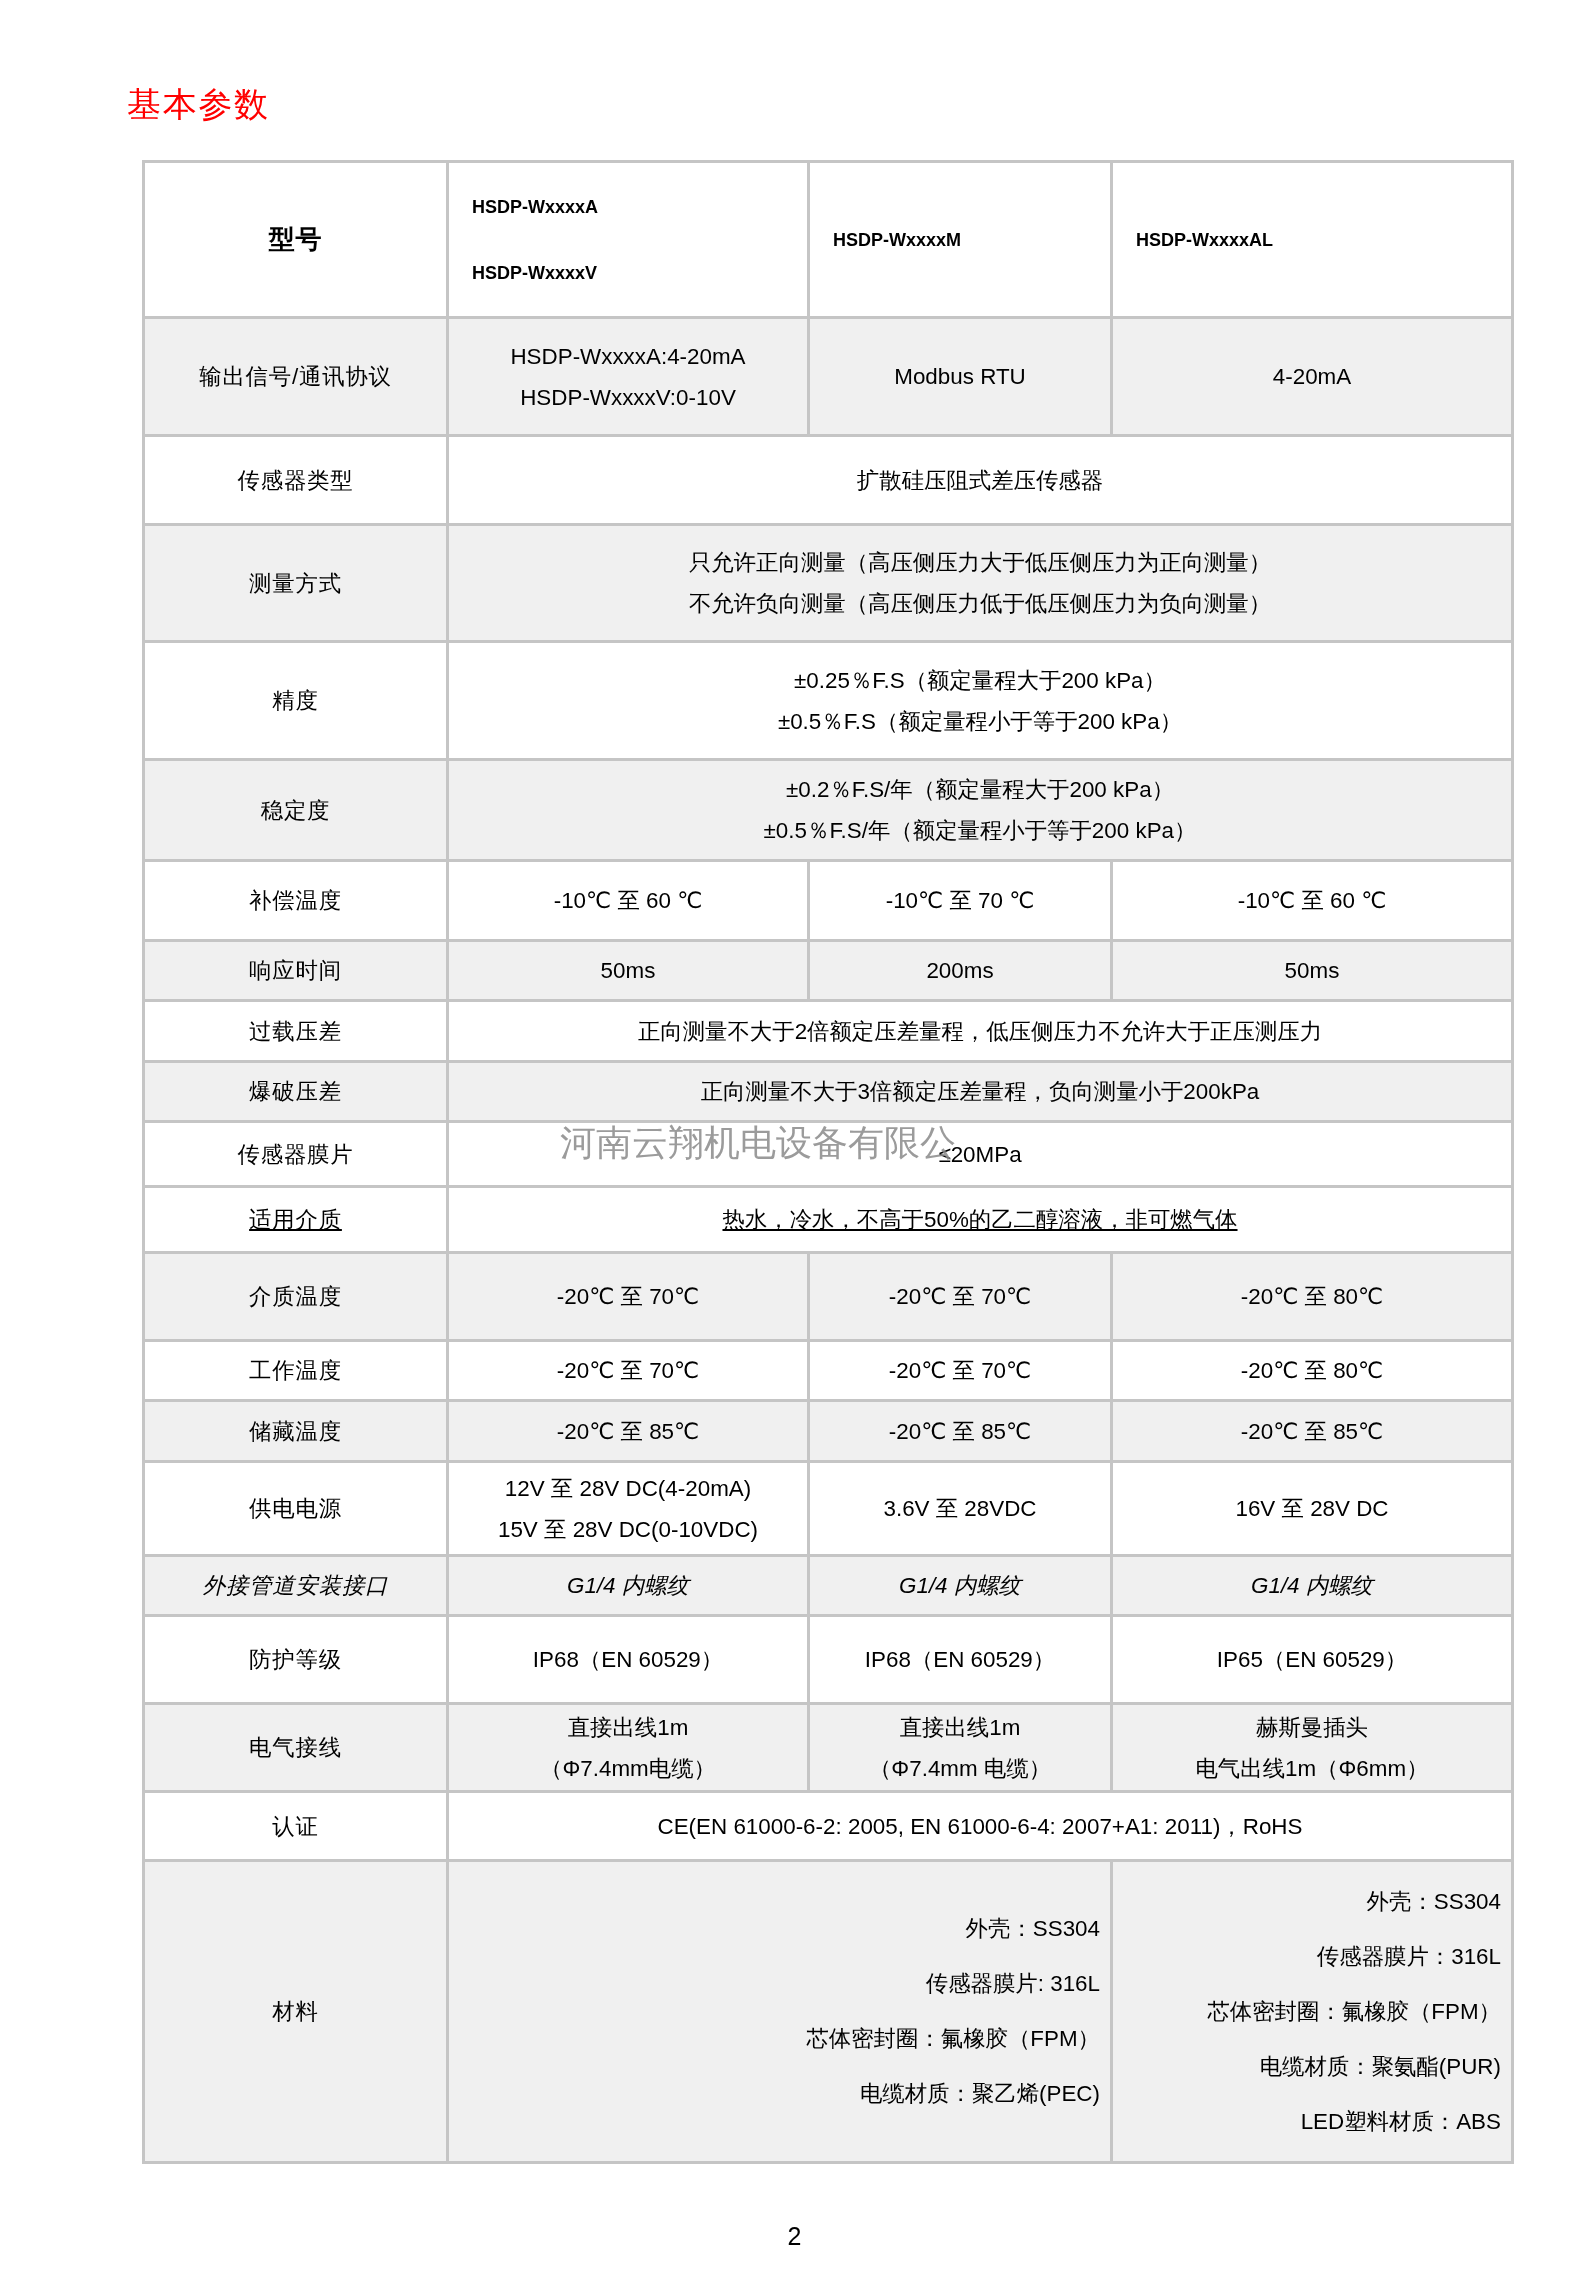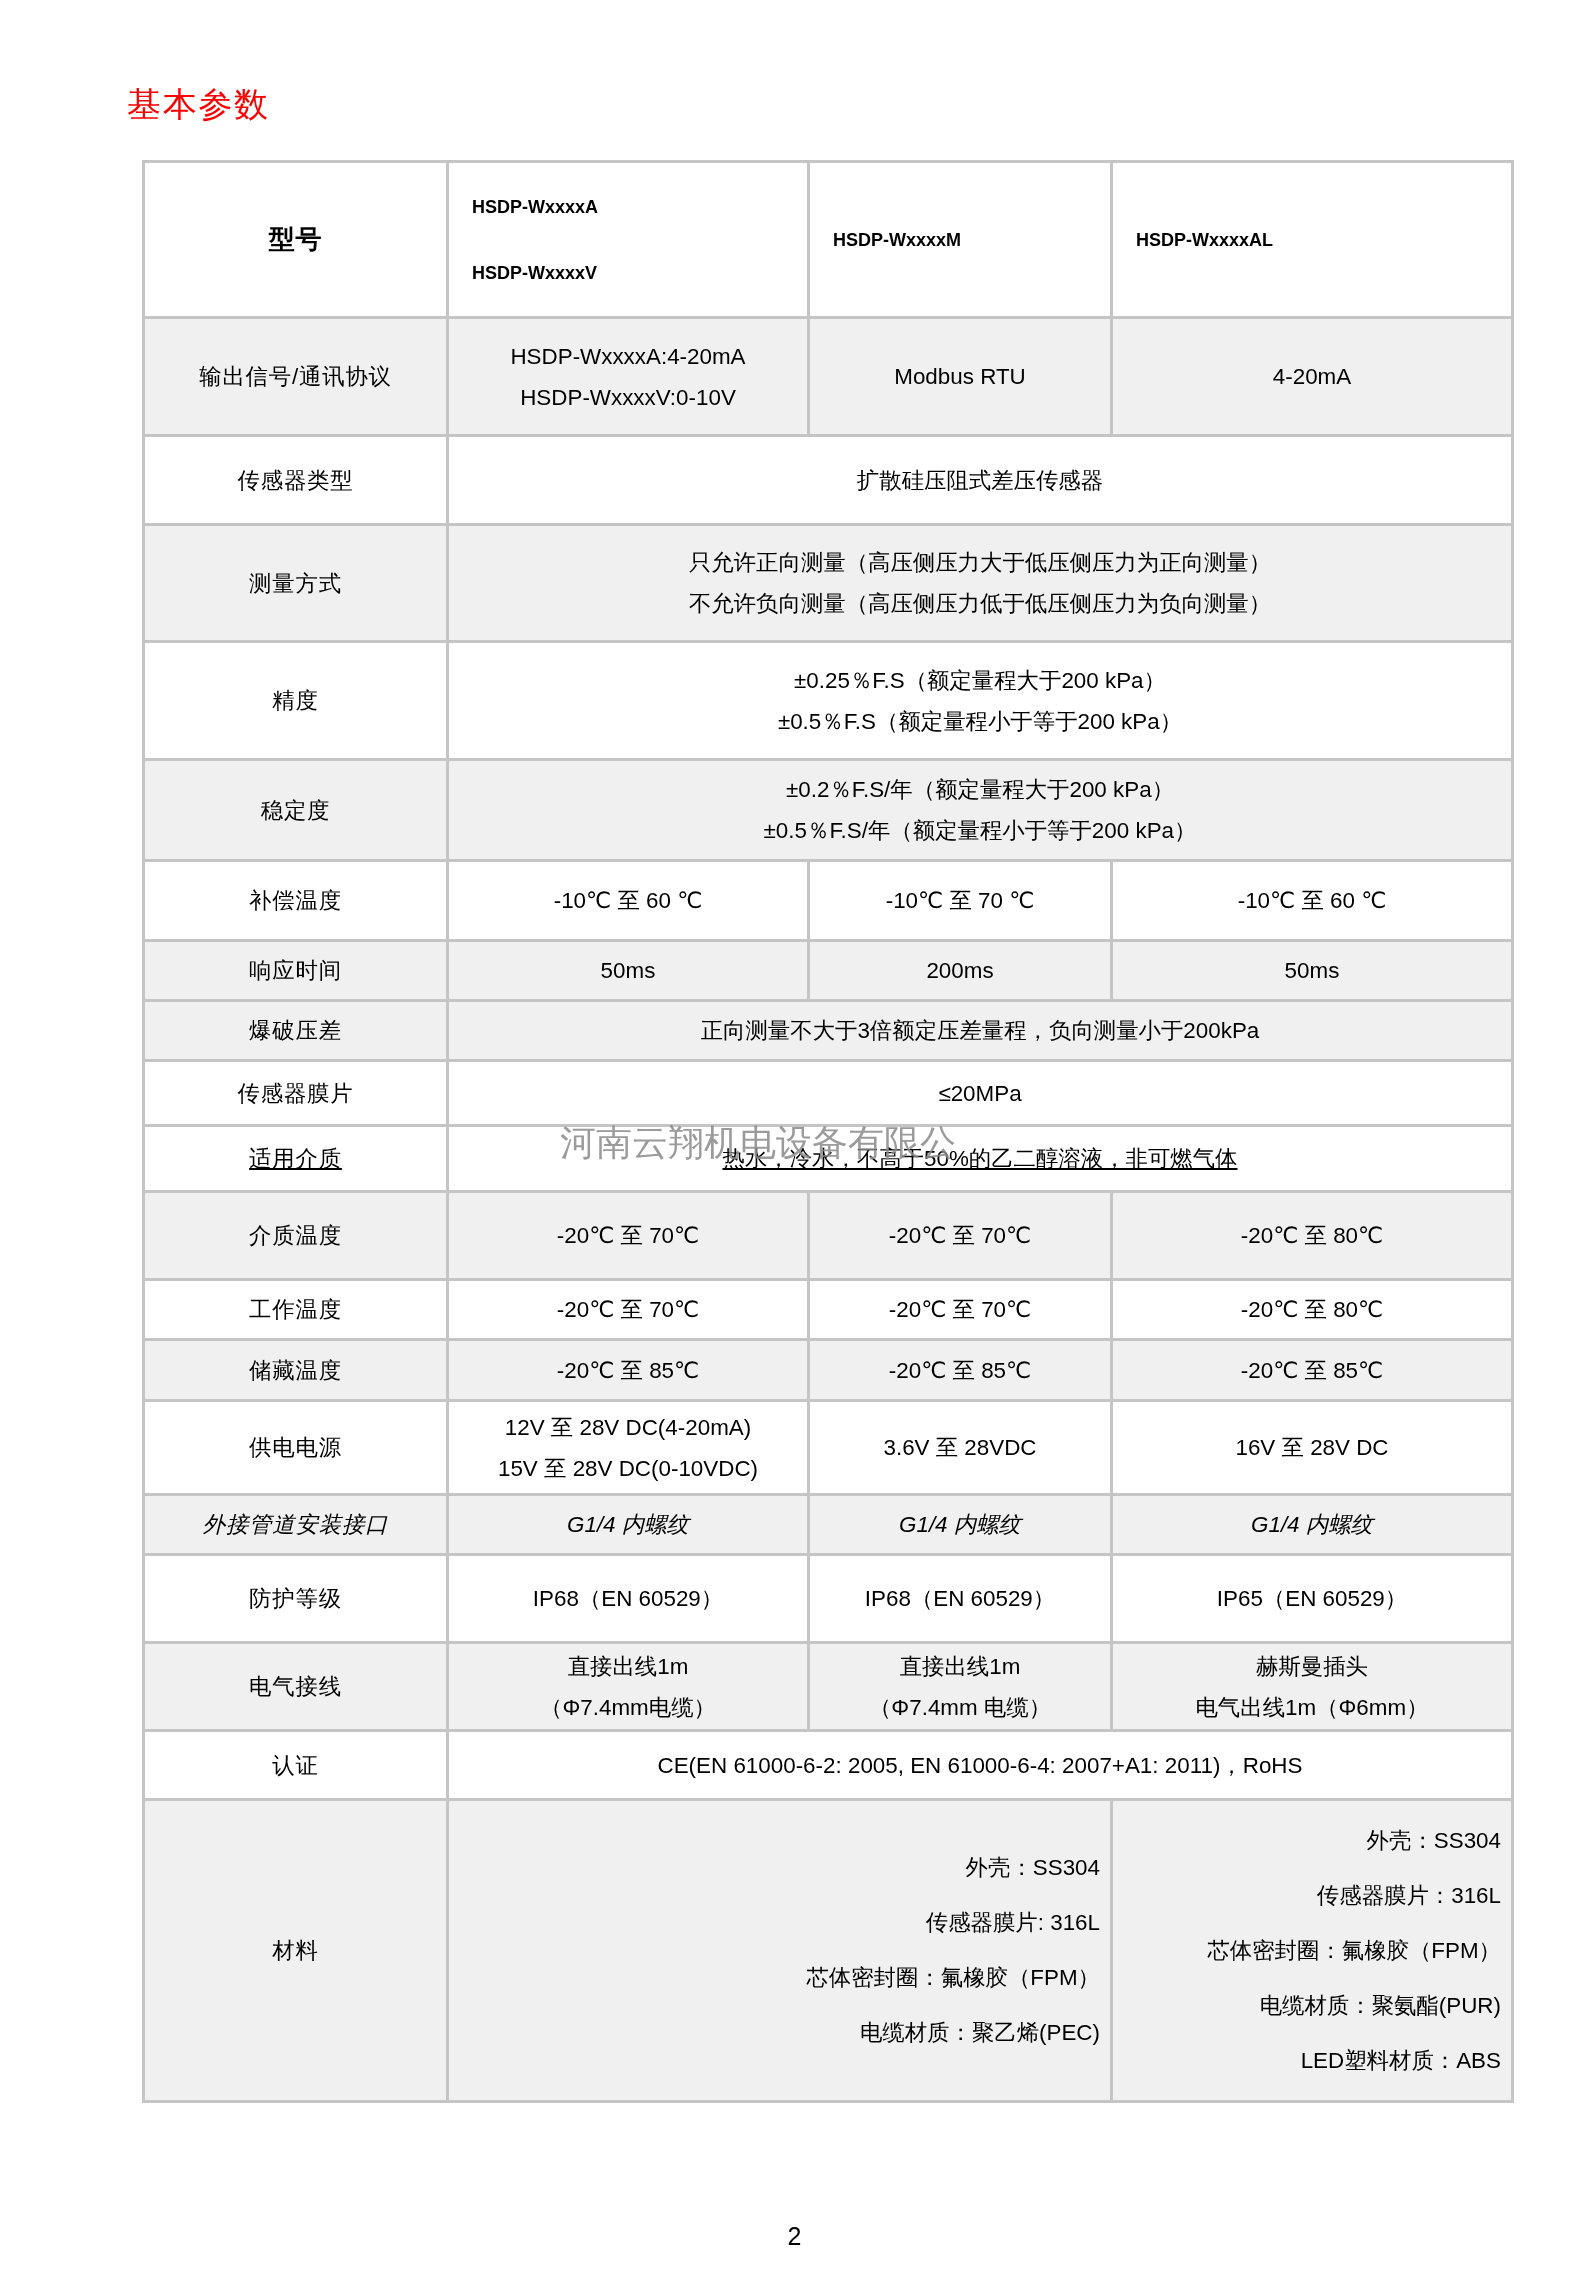--- a/index.html
+++ b/index.html
@@ -142,20 +142,26 @@
           <td>
             <div class="line">50ms</div>
           </td>
           <td>
             <div class="line">200ms</div>
           </td>
           <td>
             <div class="line">50ms</div>
           </td>
         </tr>
+        <tr style="height: 61px;">
+          <td class="label-cell">过载压差</td>
+          <td colspan="3">
+            <div class="line">正向测量不大于2倍额定压差量程，低压侧压力不允许大于正压测压力</div>
+          </td>
+        </tr>
         <tr class="shade" style="height: 60px;">
           <td class="label-cell">爆破压差</td>
           <td colspan="3">
             <div class="line">正向测量不大于3倍额定压差量程，负向测量小于200kPa</div>
           </td>
         </tr>
         <tr style="height: 65px;">
           <td class="label-cell">传感器膜片</td>
           <td colspan="3">
             <div class="line">≤20MPa</div>

